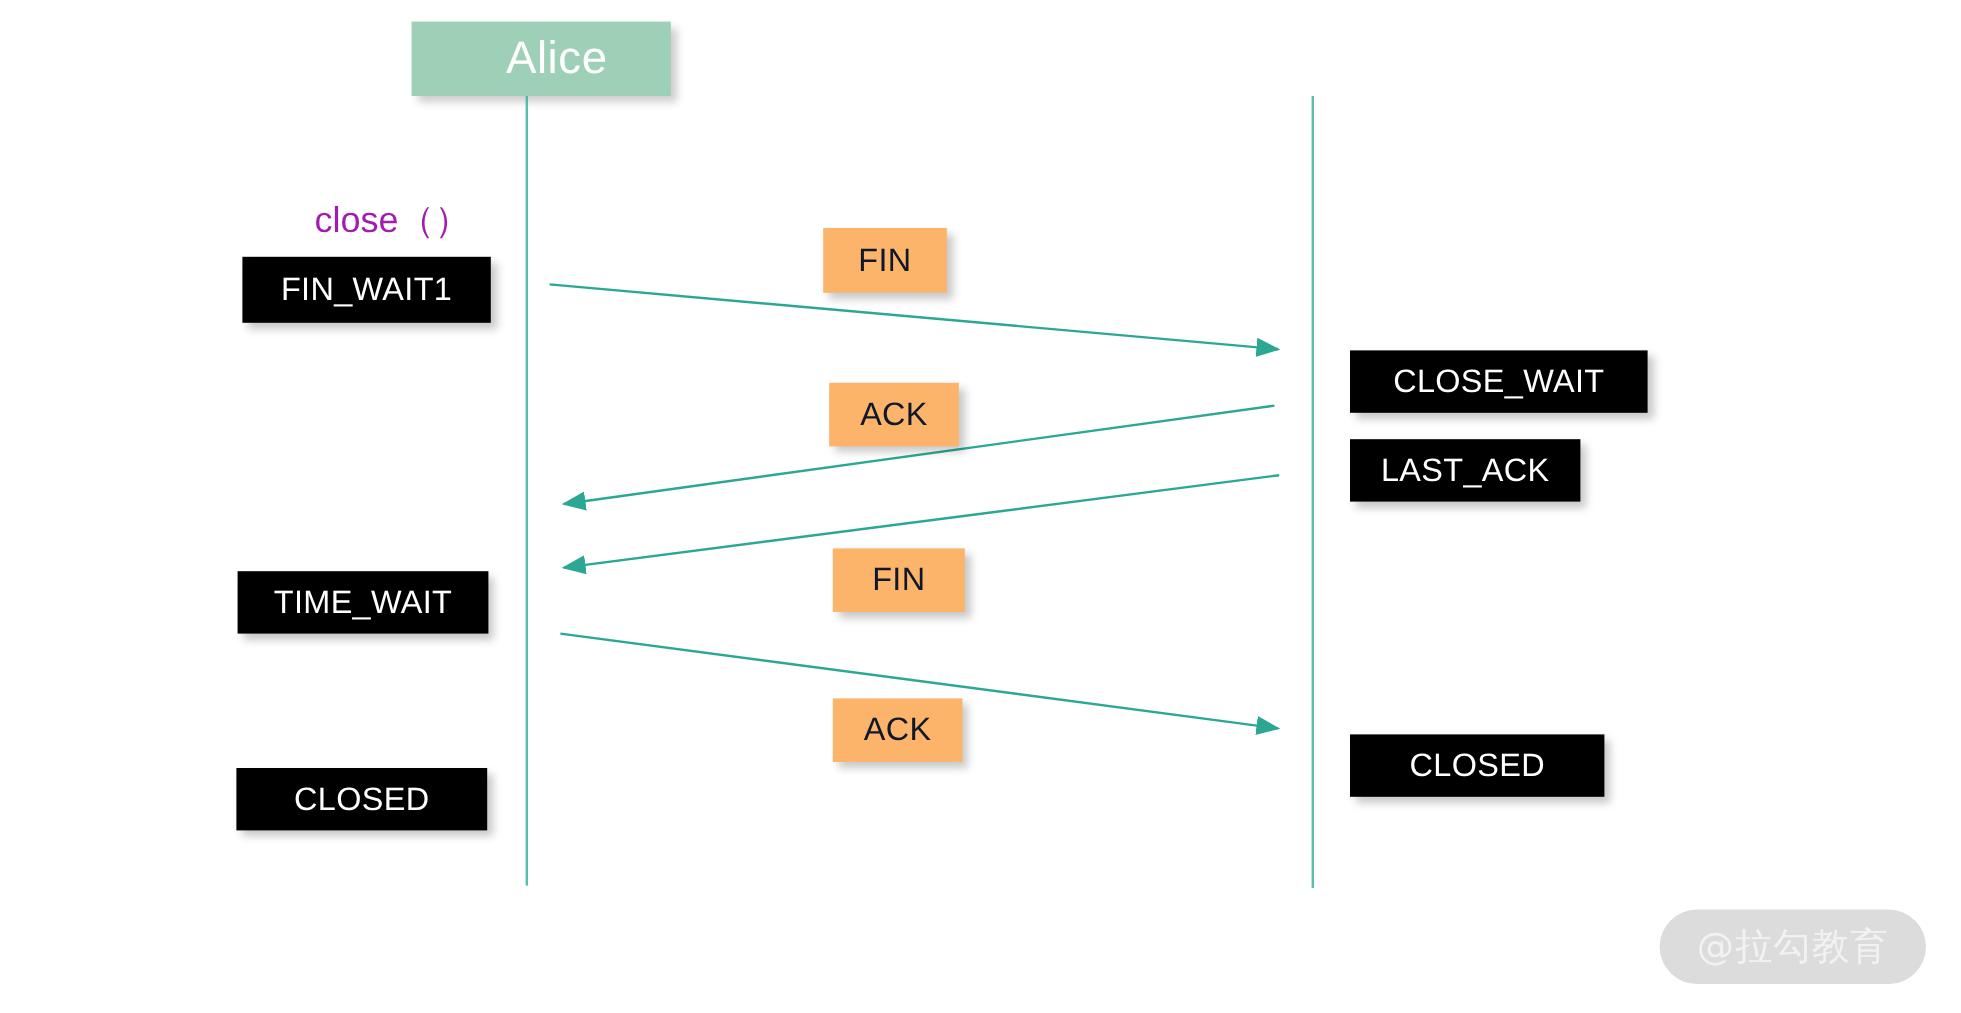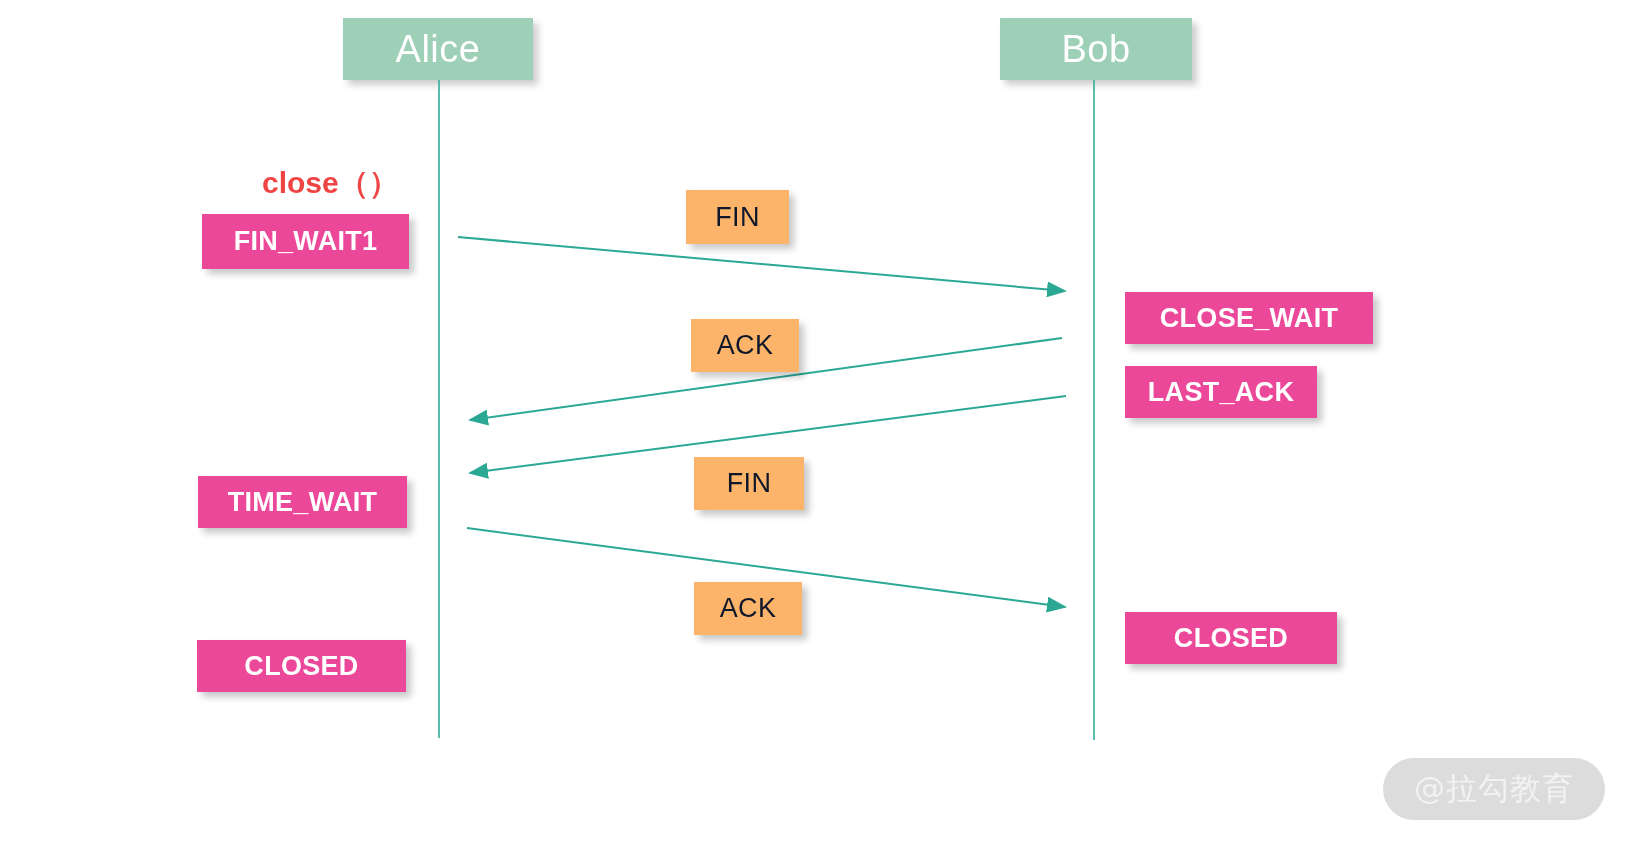--- a/index.html
+++ b/index.html
@@ -39,24 +39,24 @@
     background: #3fb0a0;
     opacity: 0.85;
   }
 
   
   .state-box {
     position: absolute;
     display: flex;
     align-items: center;
     justify-content: center;
-    background: #ec4899;
+    background: #000000;
     color: #ffffff;
     font-size: 27px;
-    font-weight: 700;
+    font-weight: 400;
     letter-spacing: 0.3px;
     box-shadow: 5px 5px 7px rgba(0,0,0,0.22);
     white-space: nowrap;
   }
 
   
   .msg-box {
     position: absolute;
     display: flex;
     align-items: center;
@@ -66,23 +66,23 @@
     font-size: 27px;
     font-weight: 400;
     letter-spacing: 0.3px;
     box-shadow: 5px 5px 7px rgba(0,0,0,0.22);
     white-space: nowrap;
   }
 
   
   .annotation {
     position: absolute;
-    color: #ef4444;
+    color: #a21caf;
     font-size: 30px;
-    font-weight: 700;
+    font-weight: 400;
     white-space: nowrap;
   }
 
   
   #arrow-layer {
     position: absolute;
     left: 0;
     top: 0;
     width: 1634px;
     height: 844px;
@@ -105,27 +105,24 @@
     font-size: 31px;
     letter-spacing: 1px;
     font-family: "DejaVu Sans", sans-serif;
   }
 </style>
 </head>
 <body>
 
 <div id="canvas">
 
-  <div class="participant" id="participant-alice" style="left: 343px; top: 18px; width: 190px; height: 62px;">
+  <div class="participant" id="participant-alice" style="left: 343px; top: 18px; width: 190px; height: 62px; padding-left: 26px;">
     <span>Alice</span>
   </div>
 
-  <div class="participant" id="participant-bob" style="left: 1000px; top: 18px; width: 192px; height: 62px;">
-    <span>Bob</span>
-  </div>
 
   <div class="lifeline" id="lifeline-alice" style="left: 438px; top: 80px; height: 658px;"></div>
   <div class="lifeline" id="lifeline-bob" style="left: 1093px; top: 80px; height: 660px;"></div>
 
   <div class="annotation" id="annotation-close" style="left: 262px; top: 163px;">close（）</div>
 
   <div class="state-box" id="state-0" style="left: 202px; top: 214px; width: 207px; height: 55px;">
     <span>FIN_WAIT1</span>
   </div>
   <div class="state-box" id="state-1" style="left: 1125px; top: 292px; width: 248px; height: 52px; justify-content: center;">

